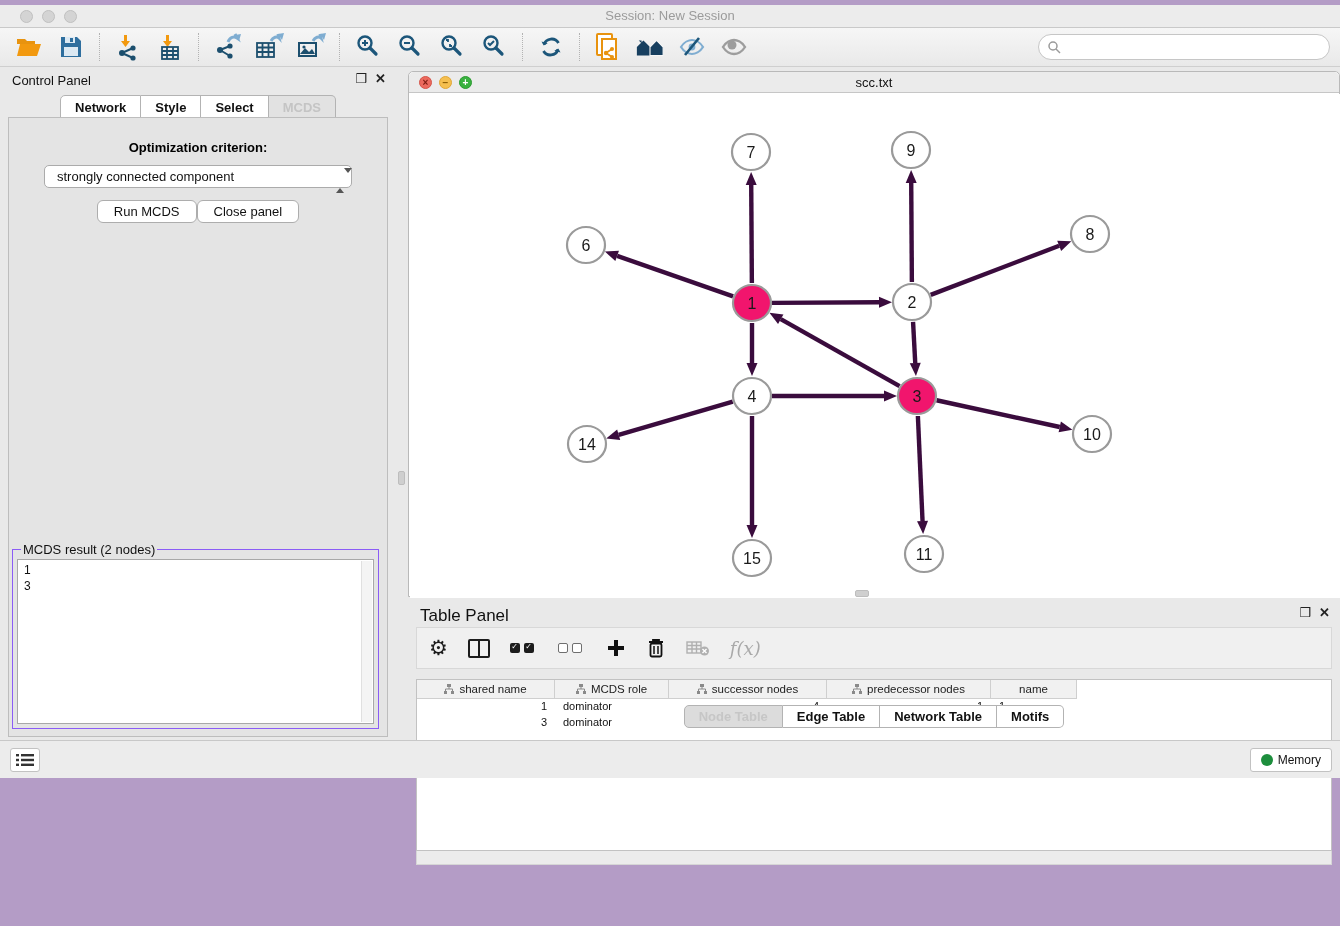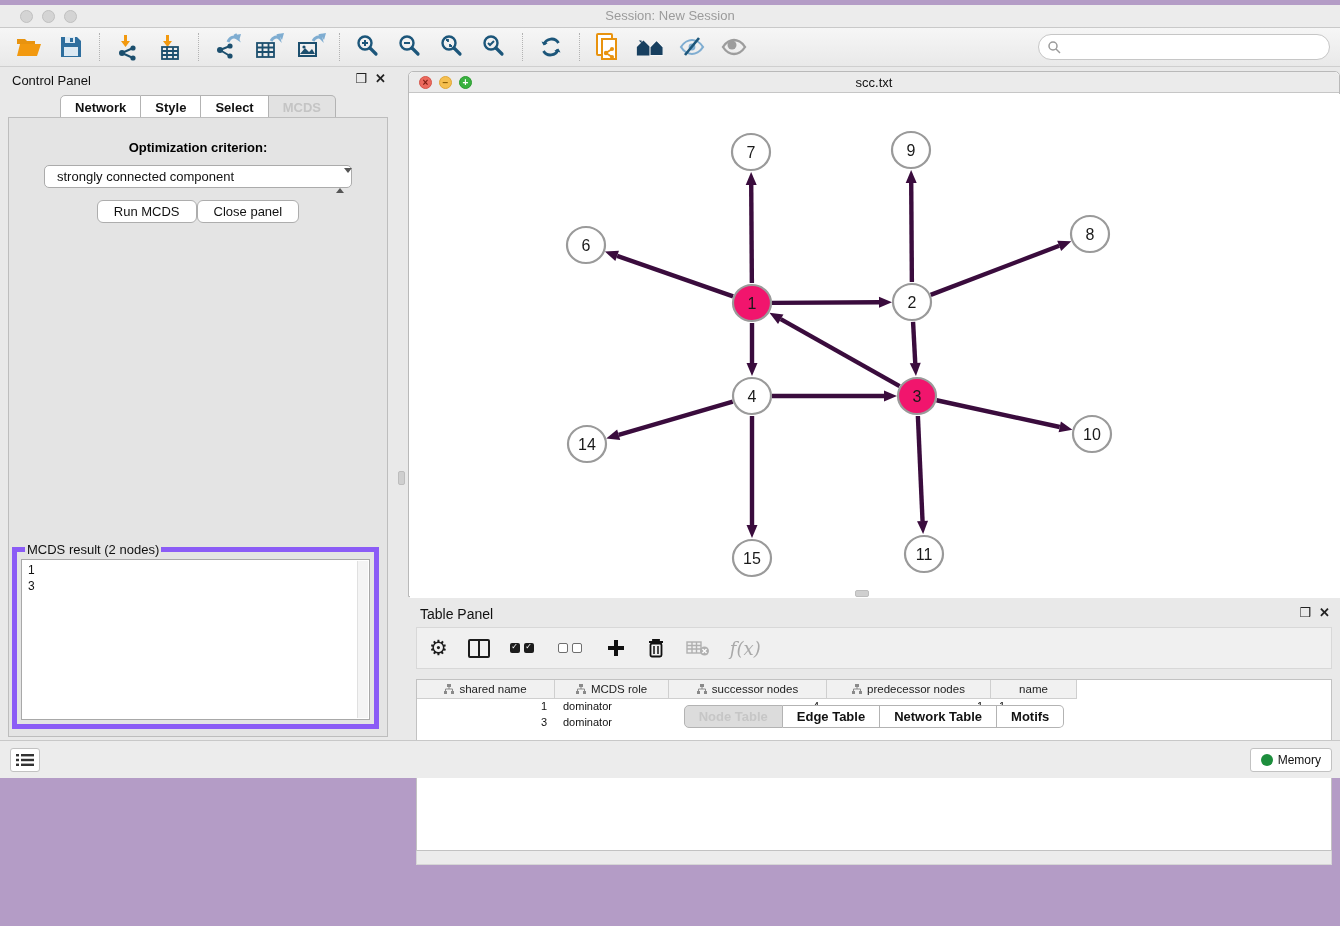--- a/index.html
+++ b/index.html
@@ -28,39 +28,39 @@
   .cp-tab:first-child { border-left:1px solid #b3b3b3; border-radius:5px 0 0 0; }
   .cp-tab.active { background:#e2e2e2; color:#c4c4c4; border-radius:0 5px 0 0; }
   #cp-body { position:absolute; top:50px; left:8px; right:8px; bottom:3px; background:#e4e4e4; border:1px solid #bdbdbd; }
   #opt-label { margin-top:22px; text-align:center; font-size:13px; font-weight:600; color:#000000; }
   #criterion-select { position:relative; margin:10px auto 0 auto; width:308px; height:23px; background:#fff; border:1px solid #ababab; border-radius:5px; font-size:13px; line-height:21px; padding-left:12px; color:#111; }
   .stepper { position:absolute; right:6px; top:4px; width:9px; }
   .stepper .up { width:0;height:0;border-left:4px solid transparent;border-right:4px solid transparent;border-bottom:5px solid #555; margin-bottom:3px;}
   .stepper .down { width:0;height:0;border-left:4px solid transparent;border-right:4px solid transparent;border-top:5px solid #555;}
   #cp-buttons { display:flex; justify-content:center; margin-top:12px; }
   .cp-button { background:#fff; border:1px solid #adadad; border-radius:6px; font-size:13px; padding:3px 16px; color:#111; }
-  #mcds-fieldset { position:absolute; left:3px; right:8px; top:424px; bottom:7px; border:5px solid #8b5cf6; margin:0 0 0 0; background:#e4e4e4; }
+  #mcds-fieldset { position:absolute; left:3px; right:8px; top:424px; bottom:7px; border:1px solid #8b5cf6; margin:0 0 0 0; background:#e4e4e4; }
   #mcds-fieldset legend { font-size:13px; color:#111; margin-left:8px; padding:0 2px; }
   #mcds-textarea { position:absolute; left:4px; right:4px; top:2px; bottom:4px; background:#fff; border:1px solid #a8a8a8; font-size:12px; padding:2px 0 0 6px; color:#111; line-height:16px; }
   #mcds-scroll { position:absolute; right:1px; top:1px; bottom:1px; width:11px; background:#f4f4f4; border-left:1px solid #e0e0e0; }
 
   
   #net-window { position:absolute; left:408px; top:66px; width:932px; height:526px; background:#fff; border:1px solid #b9b9b9; border-radius:5px 5px 0 0; }
   #net-titlebar { position:absolute; top:0; left:0; right:0; height:21px; background:#ebebeb; border-bottom:1px solid #c6c6c6; border-radius:5px 5px 0 0; }
   .mac-dot { position:absolute; top:4px; width:13px; height:13px; border-radius:50%; font-size:10px; font-weight:700; text-align:center; line-height:12px; }
   #net-title { position:absolute; top:3px; left:0; right:0; text-align:center; font-size:13px; color:#111; }
   #net-canvas { position:absolute; top:22px; left:1px; right:1px; bottom:0; background:#fff; }
 
   
   .grip-v { position:absolute; left:398px; top:466px; width:7px; height:14px; background:#cfcfcf; border:1px solid #bdbdbd; border-radius:2px; }
   .grip-h { position:absolute; left:855px; top:585px; width:14px; height:7px; background:#cfcfcf; border:1px solid #bdbdbd; border-radius:2px; }
 
   
   #table-panel { position:absolute; left:408px; top:596px; width:932px; bottom:38px; background:#e9e9e9; }
-  #tp-header { position:absolute; top:5px; left:12px; font-size:14px; color:#111; }
+  #tp-header { position:absolute; top:5px; left:12px; font-size:17px; color:#111; }
   #tp-toolbar { position:absolute; top:26px; left:8px; right:8px; height:42px; background:#f0f0f0; border:1px solid #d8d8d8; display:flex; align-items:center; padding-left:12px; gap:20px; }
   .tpt-icon { display:flex; align-items:center; justify-content:center; height:26px; }
   .gear { font-size:21px; color:#1c1c1c; line-height:24px; }
   .cols-icon { width:22px; height:19px; border:2px solid #1c1c1c; border-radius:2px; position:relative; }
   .cols-icon::after { content:""; position:absolute; left:8px; top:0; bottom:0; width:2px; background:#1c1c1c; }
   .chk { width:10px; height:10px; border-radius:2px; display:inline-block; margin-right:4px; }
   .chk.on { background:#1c1c1c; position:relative; }
   .chk.on::after { content:"✓"; color:#fff; font-size:8px; position:absolute; left:1.5px; top:-1px; }
   .chk.off { background:#fff; border:1.5px solid #6f6f6f; }
   .fx { font-family:"DejaVu Serif", serif; font-style:italic; font-size:18px; color:#a9a9a9; }

